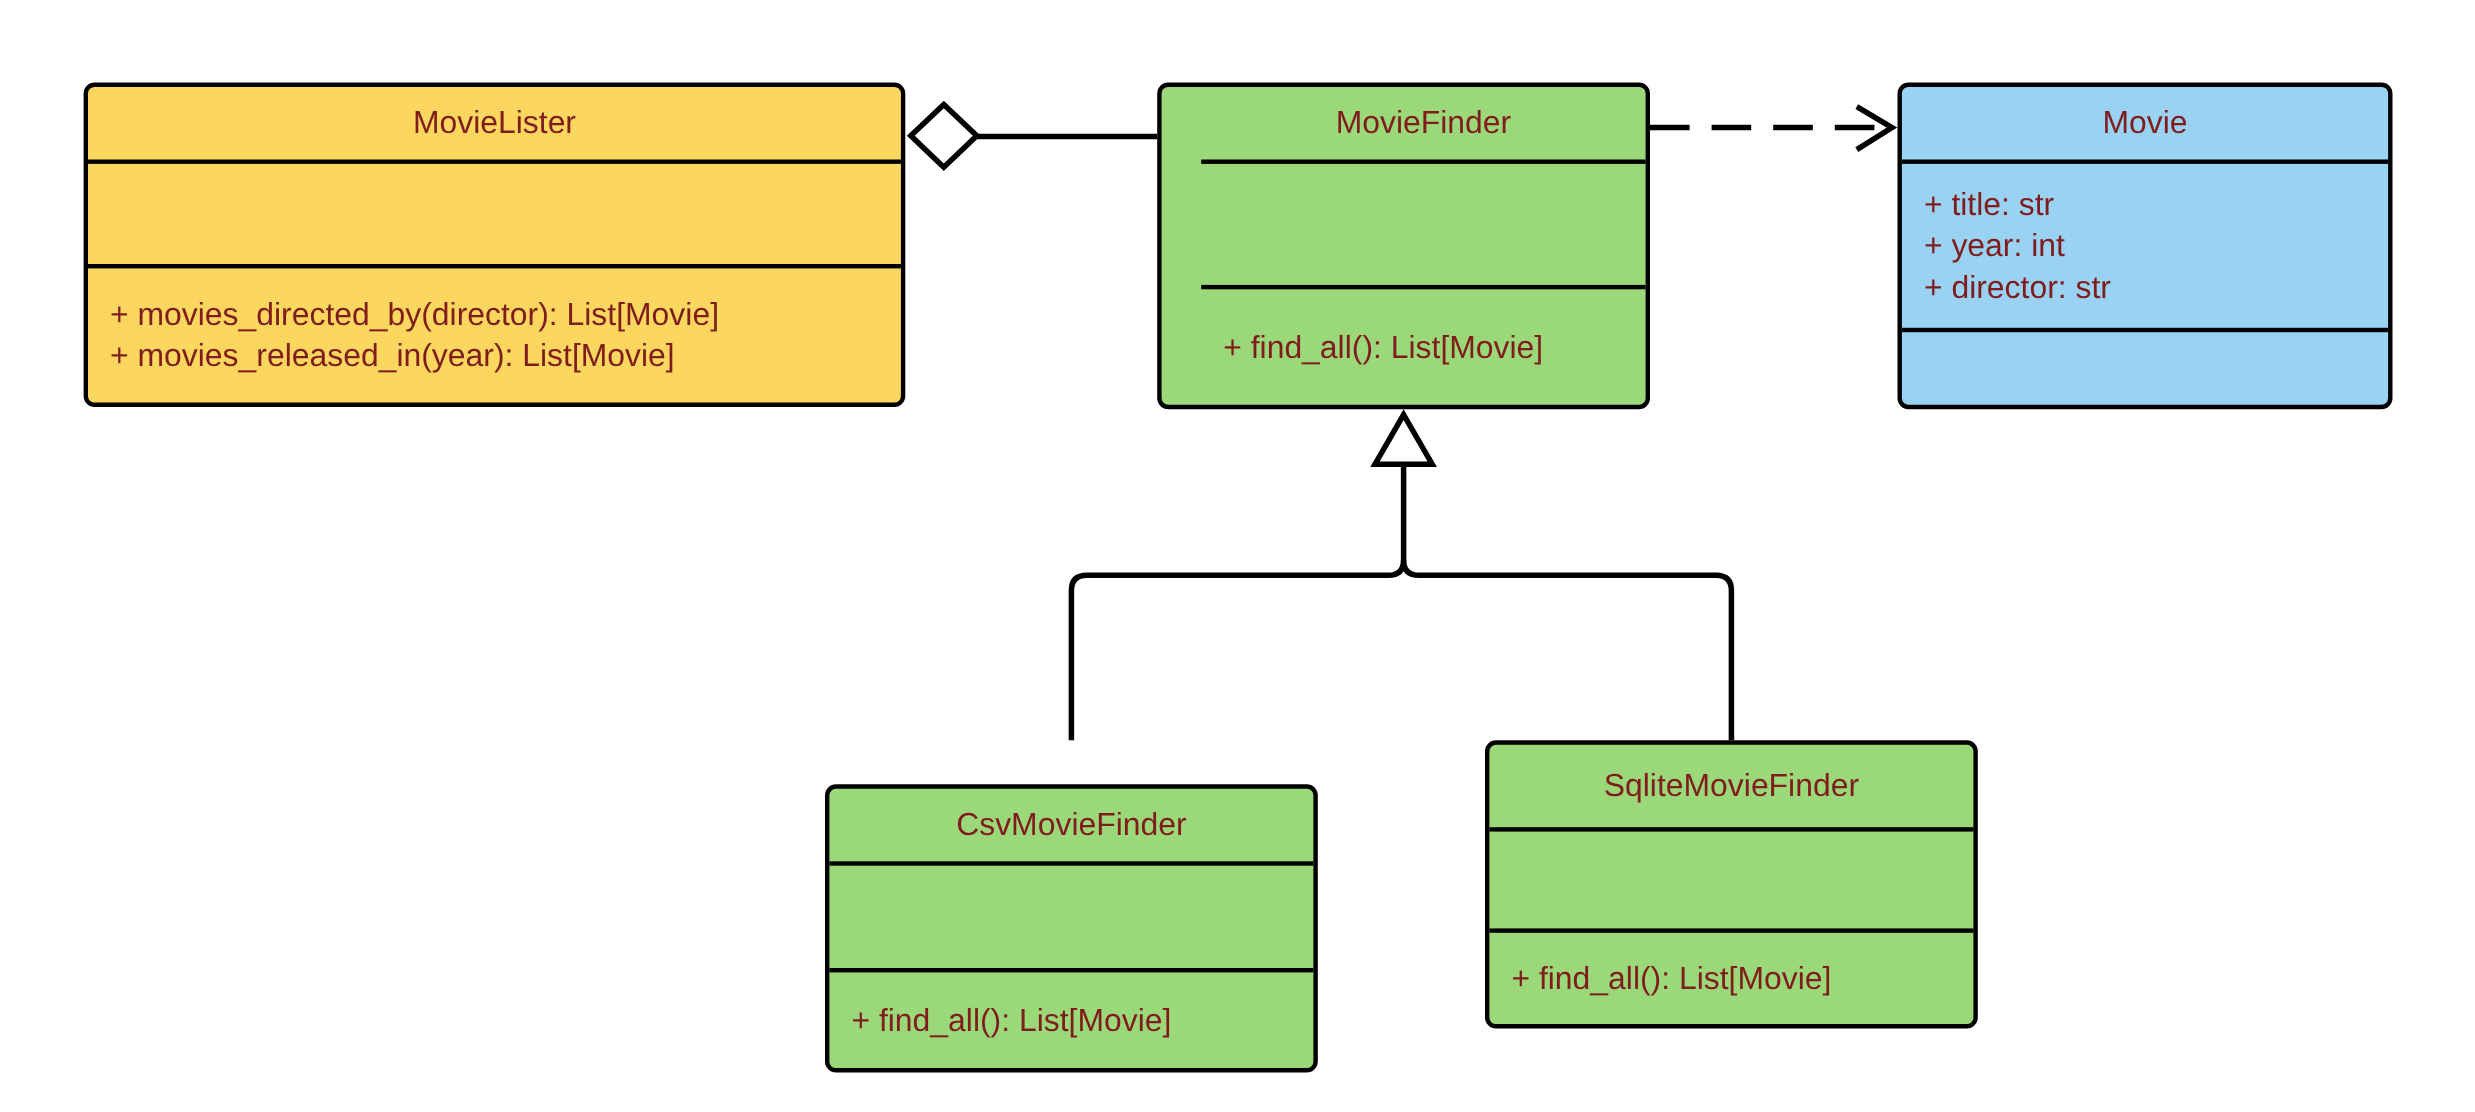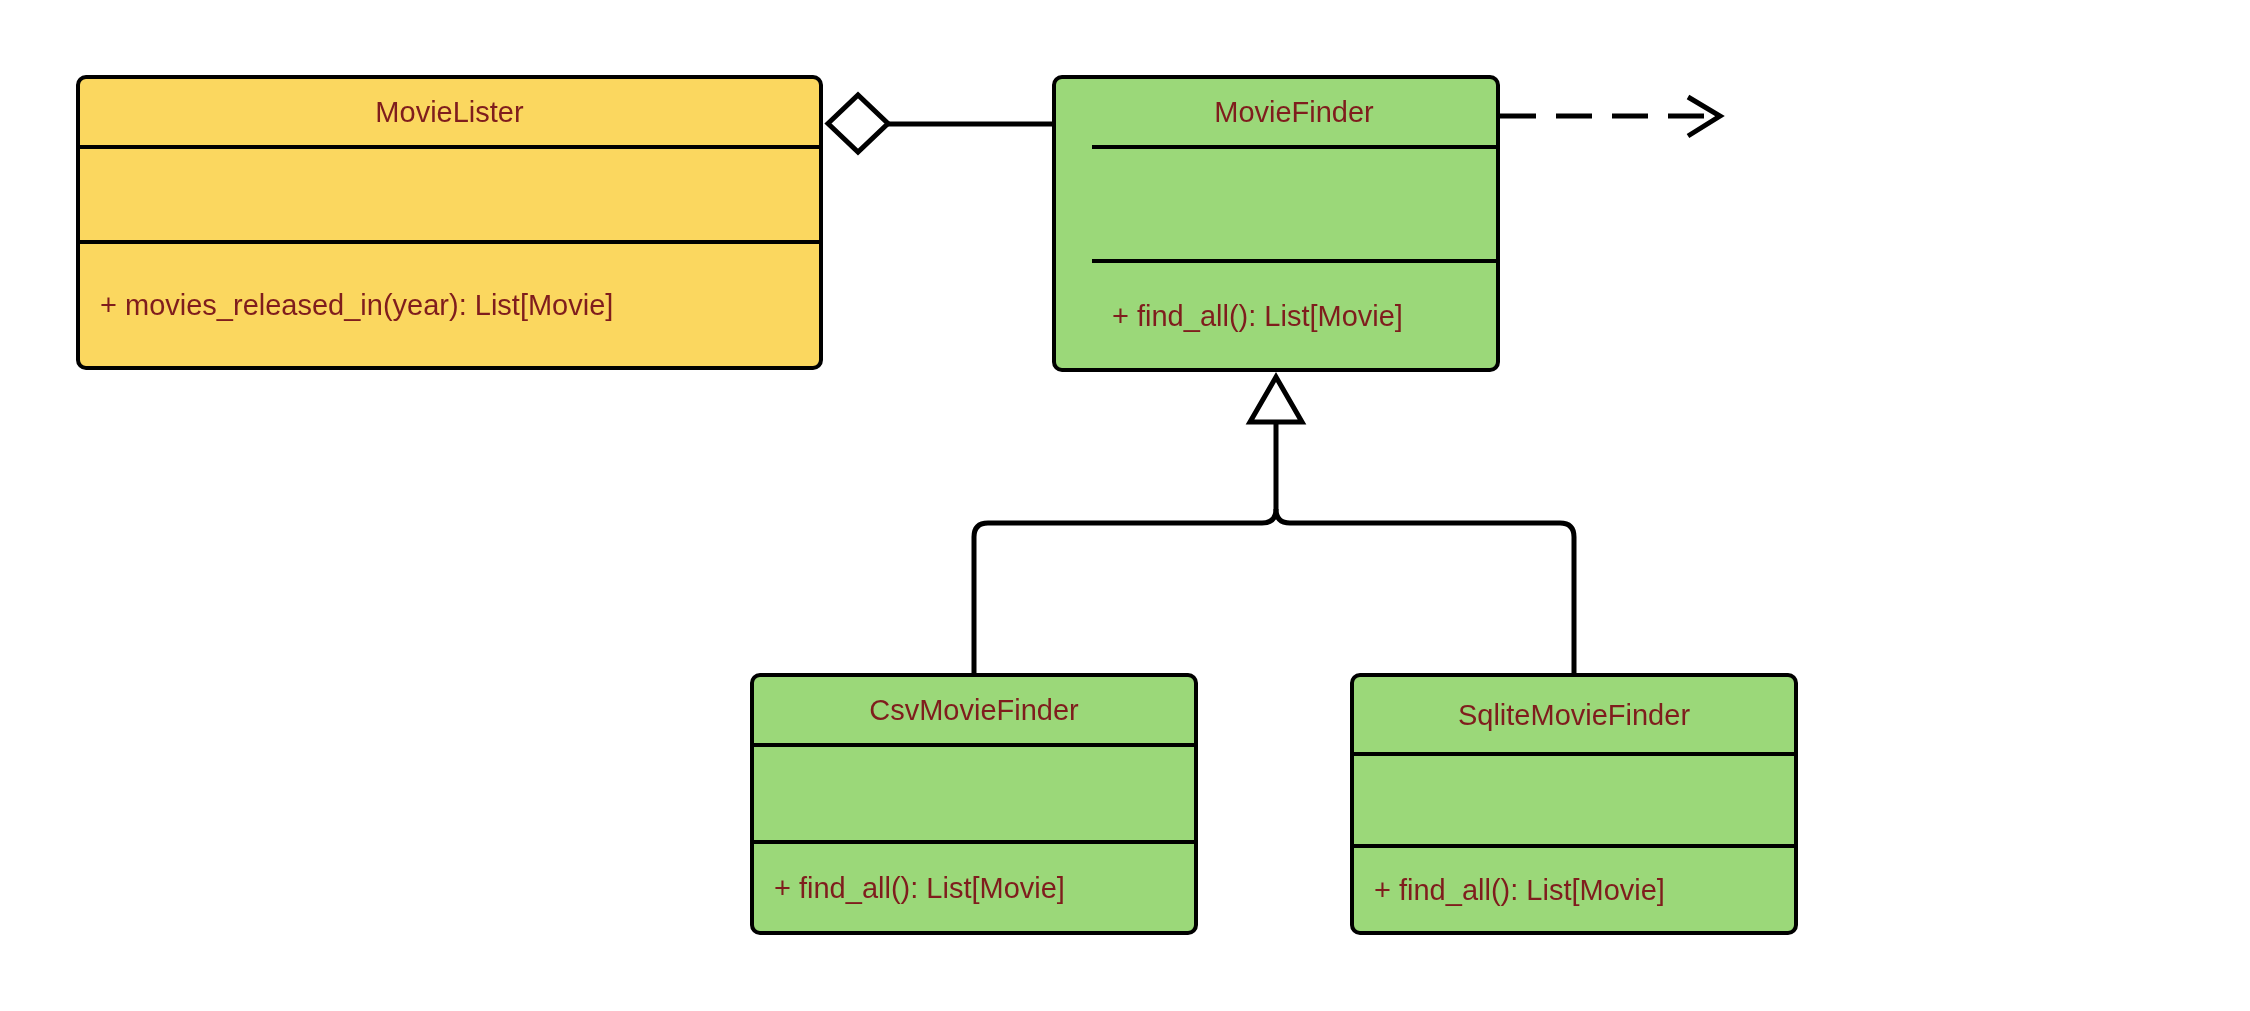--- a/index.html
+++ b/index.html
@@ -106,34 +106,44 @@
       <path class="edge" d="M 974 673 L 974 537 Q 974 523 988 523 L 1262 523 Q 1276 523 1276 509 L 1276 422"></path>
       <path class="edge" d="M 1574 673 L 1574 537 Q 1574 523 1560 523 L 1290 523 Q 1276 523 1276 509"></path>
       <polygon class="edge" points="1276,377 1250,422 1302,422" style="fill: rgb(255, 255, 255);"></polygon>
     </g>
   </svg>
 
   <div class="uml-class" id="movie-lister" style="background-color: rgb(251, 215, 95);">
     <div class="sec title">MovieLister</div>
     <div class="sec attrs"></div>
     <div class="sec methods">
+      <div class="member">+ movies_directed_by(director): List[Movie]</div>
       <div class="member">+ movies_released_in(year): List[Movie]</div>
     </div>
   </div>
 
   <div class="uml-class" id="movie-finder" style="background-color: rgb(155, 216, 121); padding-left: 36px;">
     <div class="sec title">MovieFinder</div>
     <div class="sec attrs"></div>
     <div class="sec methods">
       <div class="member">+ find_all(): List[Movie]</div>
     </div>
   </div>
 
+  <div class="uml-class" id="movie" style="background-color: rgb(153, 210, 242);">
+    <div class="sec title">Movie</div>
+    <div class="sec attrs">
+      <div class="member">+ title: str</div>
+      <div class="member">+ year: int</div>
+      <div class="member">+ director: str</div>
+    </div>
+    <div class="sec methods"></div>
+  </div>
 
-  <div class="uml-class" id="csv-movie-finder" style="background-color: rgb(155, 216, 121);">
+  <div class="uml-class" id="csv-movie-finder" style="background-color: rgb(155, 216, 121); margin-top: 40px;">
     <div class="sec title">CsvMovieFinder</div>
     <div class="sec attrs"></div>
     <div class="sec methods">
       <div class="member">+ find_all(): List[Movie]</div>
     </div>
   </div>
 
   <div class="uml-class" id="sqlite-movie-finder" style="background-color: rgb(155, 216, 121);">
     <div class="sec title">SqliteMovieFinder</div>
     <div class="sec attrs"></div>

